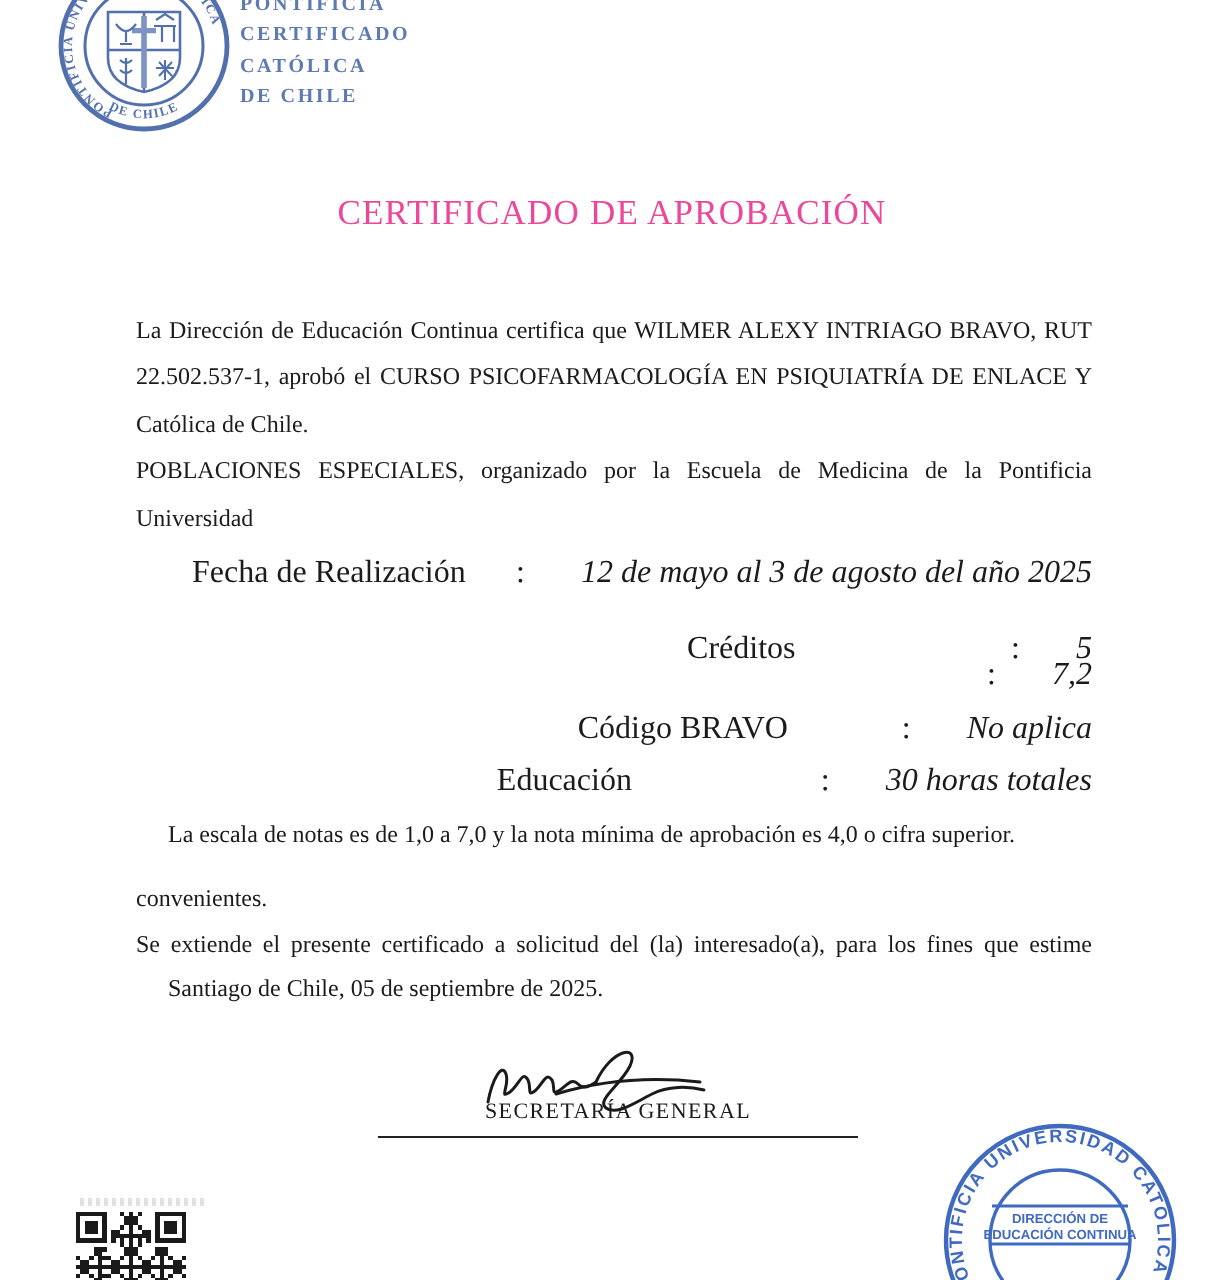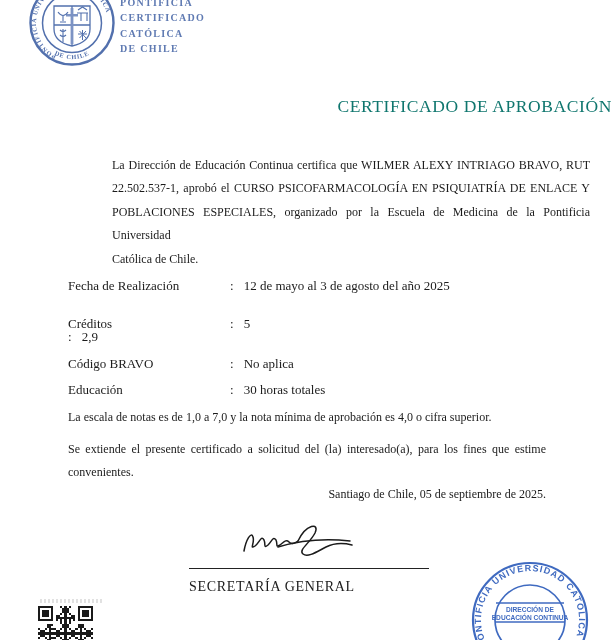--- a/index.html
+++ b/index.html
@@ -8,42 +8,42 @@
     font-family:"Liberation Serif","DejaVu Serif",serif;color:#1b1b1b;
   }
   
   #seal-svg{position:absolute;left:28px;top:-21px;}
   #wordmark{
     position:absolute;left:120px;top:-5px;color:#5f7ab2;
     font-size:10px;letter-spacing:1.3px;line-height:15.3px;font-weight:bold;
   }
   
   .title{
-    position:absolute;top:96px;left:0;width:612px;text-align:right;
-    font-size:17.5px;letter-spacing:0.6px;color:#0f766e;
+    position:absolute;top:96px;left:0;width:612px;text-align:center;
+    font-size:17.5px;letter-spacing:0.6px;color:#ec4899;
   }
   
   .para{position:absolute;left:68px;width:478px;font-size:12px;line-height:23.4px;}
   .jline{text-align:justify;text-align-last:justify;}
   .jline.last{text-align:left;text-align-last:left;}
-  #intro{top:154px;margin-left:44px;}
+  #intro{top:154px;}
   #closing{top:438px;}
-  .note{position:absolute;left:68px;width:478px;font-size:12px;}
+  .note{position:absolute;left:84px;width:478px;font-size:12px;}
   #scale-note{top:410px;}
-  #date-line{top:487px;text-align:right;}
-  
-  .field-row{position:absolute;left:68px;width:478px;height:16px;font-size:13px;display:flex;}
+  #date-line{top:487px;}
+  
+  .field-row{position:absolute;left:68px;width:478px;height:16px;font-size:16px;display:flex;justify-content:flex-end;}
   .field-label{width:162px;flex:0 0 162px;}
   .field-sep{flex:0 0 auto;}
-  .field-value{margin-left:10px;}
+  .field-value{margin-left:28px;font-style:italic;}
   
   #sig-svg{position:absolute;left:238px;top:518px;}
   #sig-line{position:absolute;left:189px;top:568px;width:240px;border-top:1.2px solid #222;}
-  #sig-title{position:absolute;left:189px;top:579px;width:240px;text-align:left;
-    font-size:14px;letter-spacing:0.7px;}
+  #sig-title{position:absolute;left:189px;top:550px;width:240px;text-align:center;
+    font-size:11px;letter-spacing:0.7px;}
   
   #qr-caption{position:absolute;left:40px;top:599px;width:62px;height:4px;opacity:.45;
     background:repeating-linear-gradient(90deg,#bdbdbd 0 2px,transparent 2px 4px);}
   #qr-svg{position:absolute;left:38px;top:606px;}
   
   #stamp-svg{position:absolute;left:450px;top:540px;}
   .stamp-ring-text{font-family:"Liberation Sans","DejaVu Sans",sans-serif;font-weight:bold;
     font-size:9px;letter-spacing:1.1px;fill:#3f6ac0;}
   .stamp-band-text{font-family:"Liberation Sans","DejaVu Sans",sans-serif;font-weight:bold;
     fill:#3f6ac0;text-anchor:middle;}
@@ -91,54 +91,54 @@
     <div>CERTIFICADO</div>
     <div>CATÓLICA</div>
     <div>DE CHILE</div>
   </div>
 
   <div class="title">CERTIFICADO DE APROBACIÓN</div>
 
   <div id="intro" class="para">
     <div class="jline">La Dirección de Educación Continua certifica que WILMER ALEXY INTRIAGO BRAVO, RUT</div>
     <div class="jline">22.502.537-1, aprobó el CURSO PSICOFARMACOLOGÍA EN PSIQUIATRÍA DE ENLACE Y</div>
+    <div class="jline last">Católica de Chile.</div>
     <div class="jline">POBLACIONES ESPECIALES, organizado por la Escuela de Medicina de la Pontificia Universidad</div>
-    <div class="jline last">Católica de Chile.</div>
   </div>
 
   <div class="field-row" style="top:278px">
     <span class="field-label">Fecha de Realización</span>
     <span class="field-sep">:</span>
     <span class="field-value">12 de mayo al 3 de agosto del año 2025</span>
   </div>
   <div class="field-row" style="top:316px">
     <span class="field-label">Créditos</span>
     <span class="field-sep">:</span>
     <span class="field-value">5</span>
   </div>
   <div class="field-row" style="top:329px">
     <span class="field-sep">:</span>
-    <span class="field-value">2,9</span>
+    <span class="field-value">7,2</span>
   </div>
   <div class="field-row" style="top:356px">
     <span class="field-label">Código BRAVO</span>
     <span class="field-sep">:</span>
     <span class="field-value">No aplica</span>
   </div>
   <div class="field-row" style="top:382px">
     <span class="field-label">Educación</span>
     <span class="field-sep">:</span>
     <span class="field-value">30 horas totales</span>
   </div>
 
   <div id="scale-note" class="note">La escala de notas es de 1,0 a 7,0 y la nota mínima de aprobación es 4,0 o cifra superior.</div>
 
   <div id="closing" class="para">
+    <div class="jline last">convenientes.</div>
     <div class="jline">Se extiende el presente certificado a solicitud del (la) interesado(a), para los fines que estime</div>
-    <div class="jline last">convenientes.</div>
   </div>
 
   <div id="date-line" class="note">Santiago de Chile, 05 de septiembre de 2025.</div>
 
   <svg id="sig-svg" width="126" height="46" viewBox="0 0 126 46">
     <g fill="none" stroke="#1b1b1b" stroke-width="1.5" stroke-linecap="round">
       <path d="M6 33 C8 22 13 13 15 19 C17 25 11 32 17 28 C22 24 23 17 26 22 C28 26 25 31 30 27 C34 23 35 18 38 22 C40 26 37 30 42 27 C46 24 48 21 51 24 C54 27 57 25 60 23"></path>
       <path d="M60 23 C68 6 82 4 77 15 C72 25 60 32 65 36 C70 40 80 33 88 29 C96 25 106 25 114 27"></path>
       <path d="M40 29 C60 23 85 20 112 23"></path>
     </g>

